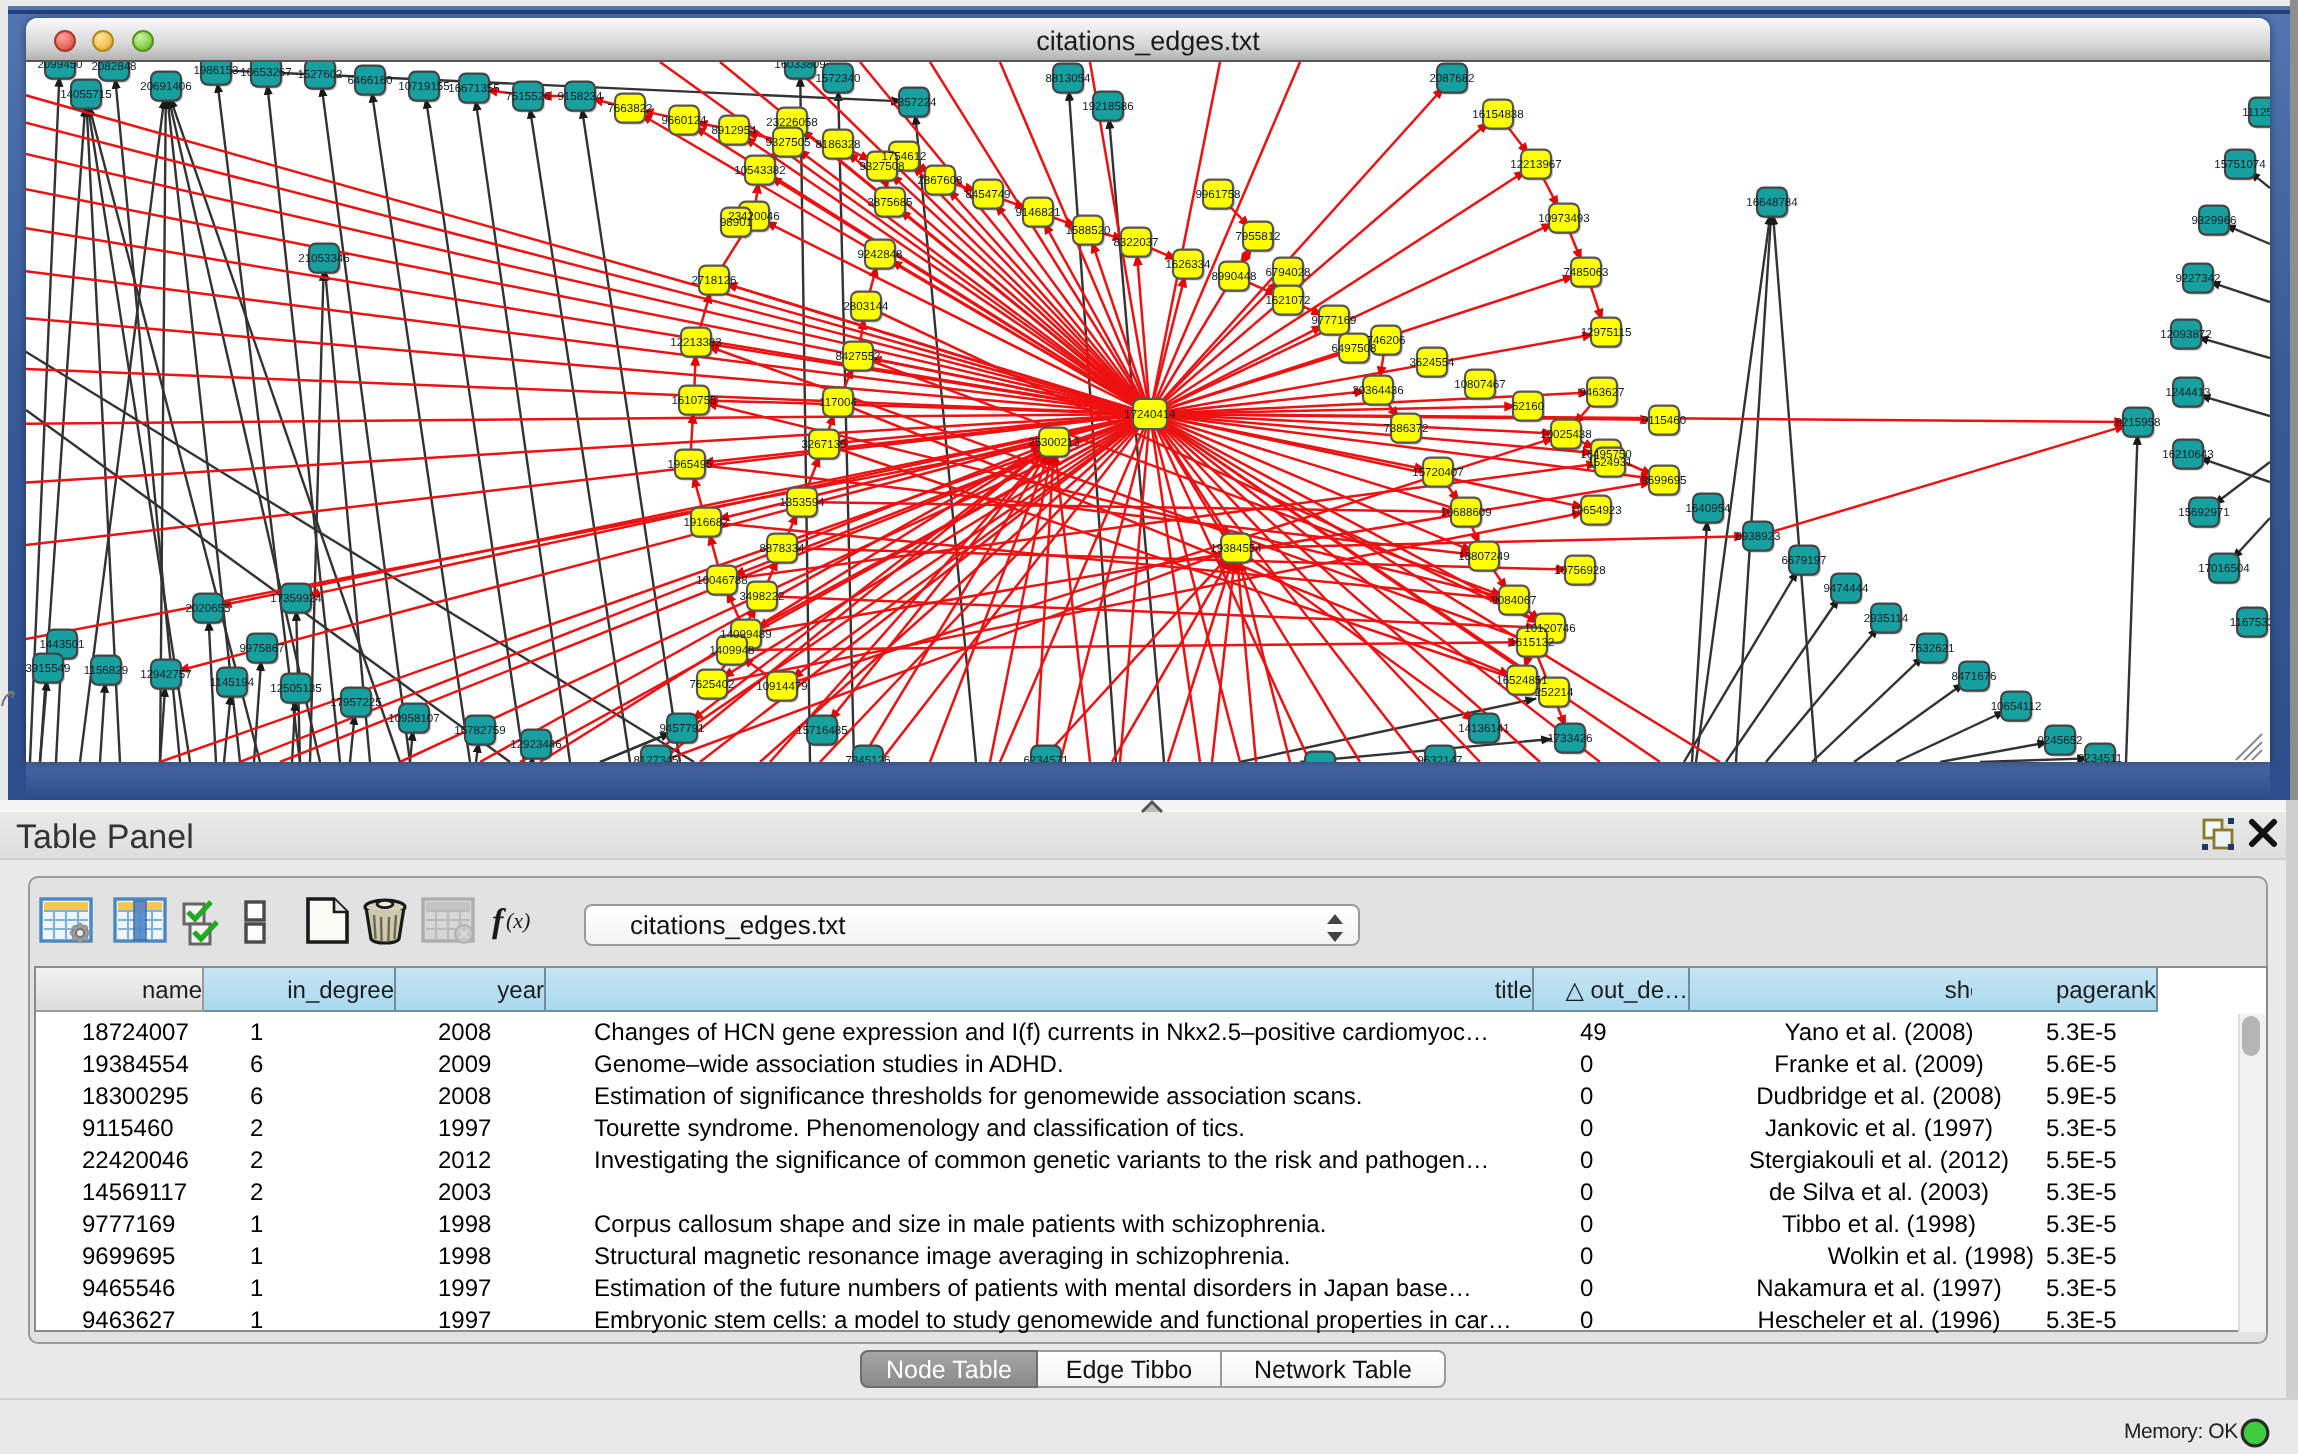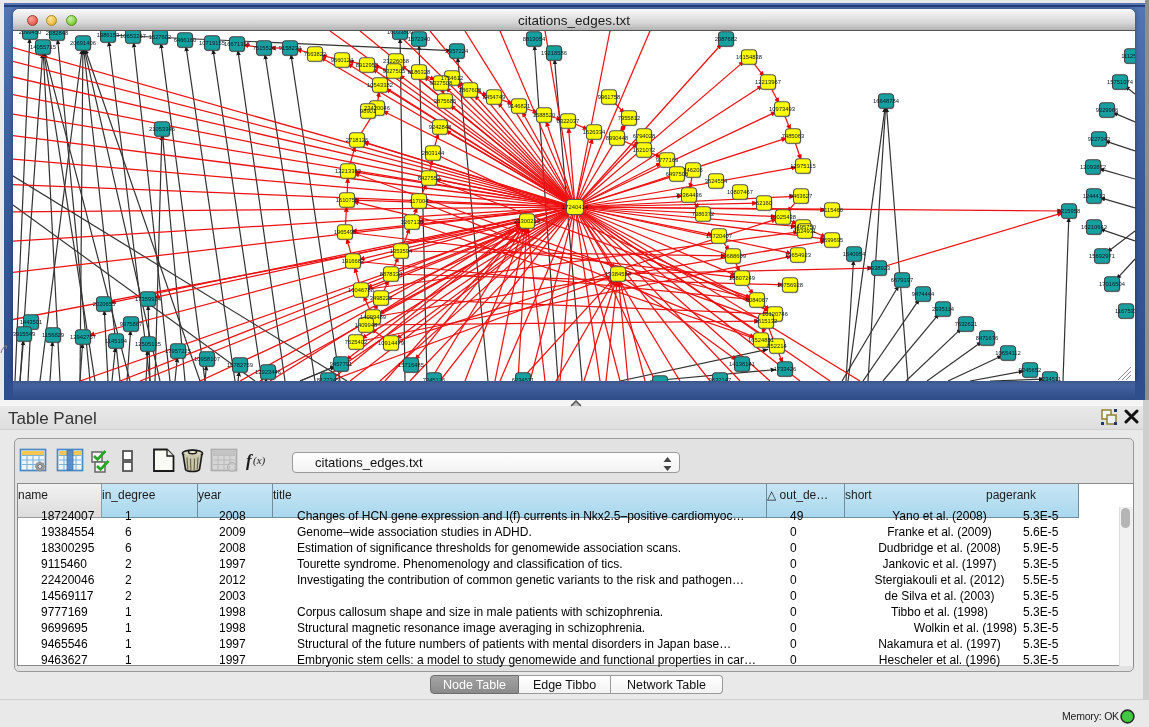--- a/index.html
+++ b/index.html
@@ -14,21 +14,21 @@
 #canvas{left:0;top:23px;width:1122px;height:349px;background:#fff;overflow:hidden}
 
 #rstrip{left:1145px;top:0;width:4px;height:400px;background:#8e8e8e}
 #rstrip2{left:1143px;top:400px;width:6px;height:327px;background:#cfcfcf}
 
 #tpbar{left:0;top:405px;width:1149px;height:25px;background:linear-gradient(#e9e9e9,#dedede);border-top:1px solid #f8f8f8;border-bottom:1px solid #cfcfcf}
 #tptitle{left:8px;top:409px;font-size:17px;color:#333}
 #container{left:14px;top:438px;width:1120px;height:234px;background:#e2e2e2;border:1px solid #9a9a9a;border-radius:5px}
 #combo{left:292px;top:452px;width:388px;height:21px;background:linear-gradient(#fff,#f2f2f2);border:1px solid #9a9a9a;border-radius:4px;font-size:13px;color:#111;line-height:19px;padding-left:22px}
 #table{left:17px;top:483px;width:1117px;height:183px;background:#fff;border:1px solid #8a8a8a}
-.hc{position:absolute;top:484px;height:34px;font-size:12px;color:#1c1c1c;text-align:left;line-height:22px;background:linear-gradient(#c7e5f4,#a9d8ee);border-right:1px solid #6f8d9d;border-bottom:1px solid #6f8d9d}
+.hc{position:absolute;top:484px;height:22px;font-size:12px;color:#1c1c1c;text-align:right;line-height:22px;background:linear-gradient(#c7e5f4,#a9d8ee);border-right:1px solid #6f8d9d;border-bottom:1px solid #6f8d9d}
 .trow{position:absolute;left:17px;width:1117px;height:16px;font-size:12px;color:#000}
 .trow span{position:absolute;top:0;line-height:16px;white-space:nowrap}
 
 .tab{position:absolute;top:675px;height:19px;font-size:12.5px;text-align:center;line-height:18px}
 #vsb{left:1119px;top:507px;width:14px;height:159px;background:#f1f1f1;border-left:1px solid #ddd}
 #thumb{left:1121px;top:508px;width:9px;height:20px;background:#b5b5b5;border-radius:5px}
 #status{left:0px;top:699px;width:1149px;height:28px;background:#e9e9e9;border-top:1px solid #d0d0d0}
 </style></head><body>
 <div class="abs" id="desk"></div>
 <div class="abs" style="left:13px;top:381px;width:1122px;height:19px;background:linear-gradient(#4a68a5,#2d4b87)"></div>
@@ -855,21 +855,21 @@
 <span style="left:202px">1997</span>
     <span style="left:280px">Tourette syndrome. Phenomenology and classification of tics.</span>
 <span style="left:773px">0</span>
     <span style="left:845px;width:155px;text-align:center">Jankovic et al. (1997)</span>
 <span style="left:1006px">5.3E-5</span>
   </div>
 <div class="trow" style="top:572px">
 <span style="left:24px">22420046</span>
     <span style="left:108px">2</span>
 <span style="left:202px">2012</span>
-    <span style="left:280px">Investigating the contribution of common genetic variants to the risk and pathogen…</span>
+    <span style="left:280px">Investigating the significance of common genetic variants to the risk and pathogen…</span>
 <span style="left:773px">0</span>
     <span style="left:845px;width:155px;text-align:center">Stergiakouli et al. (2012)</span>
 <span style="left:1006px">5.5E-5</span>
   </div>
 <div class="trow" style="top:588px">
 <span style="left:24px">14569117</span>
     <span style="left:108px">2</span>
 <span style="left:202px">2003</span>
 <span style="left:773px">0</span>
     <span style="left:845px;width:155px;text-align:center">de Silva et al. (2003)</span>
@@ -890,21 +890,21 @@
 <span style="left:202px">1998</span>
     <span style="left:280px">Structural magnetic resonance image averaging in schizophrenia.</span>
 <span style="left:773px">0</span>
     <span style="left:845px;width:155px;text-align:right">Wolkin et al. (1998)</span>
 <span style="left:1006px">5.3E-5</span>
   </div>
 <div class="trow" style="top:636px">
 <span style="left:24px">9465546</span>
     <span style="left:108px">1</span>
 <span style="left:202px">1997</span>
-    <span style="left:280px">Structural of the future numbers of patients with mental disorders in Japan base…</span>
+    <span style="left:280px">Estimation of the future numbers of patients with mental disorders in Japan base…</span>
 <span style="left:773px">0</span>
     <span style="left:845px;width:155px;text-align:center">Nakamura et al. (1997)</span>
 <span style="left:1006px">5.3E-5</span>
   </div>
 <div class="trow" style="top:652px">
 <span style="left:24px">9463627</span>
     <span style="left:108px">1</span>
 <span style="left:202px">1997</span>
     <span style="left:280px">Embryonic stem cells: a model to study genomewide and functional properties in car…</span>
 <span style="left:773px">0</span>

